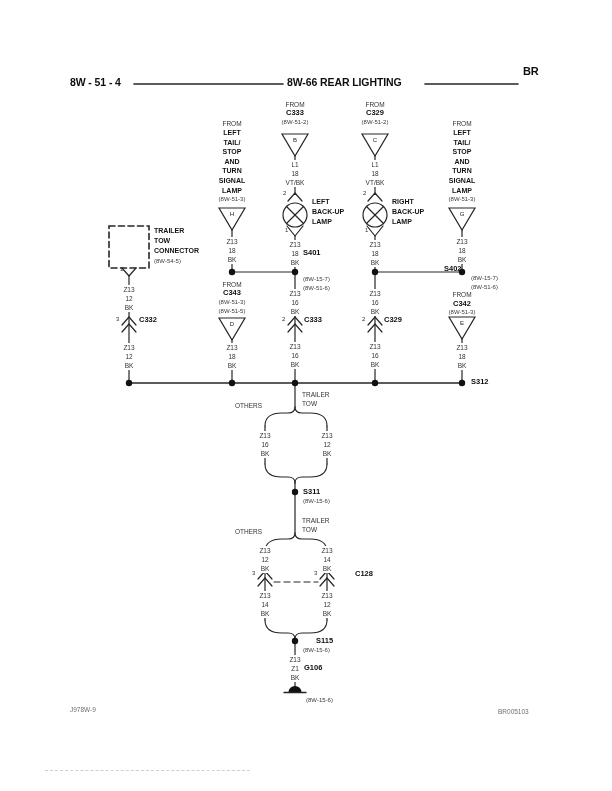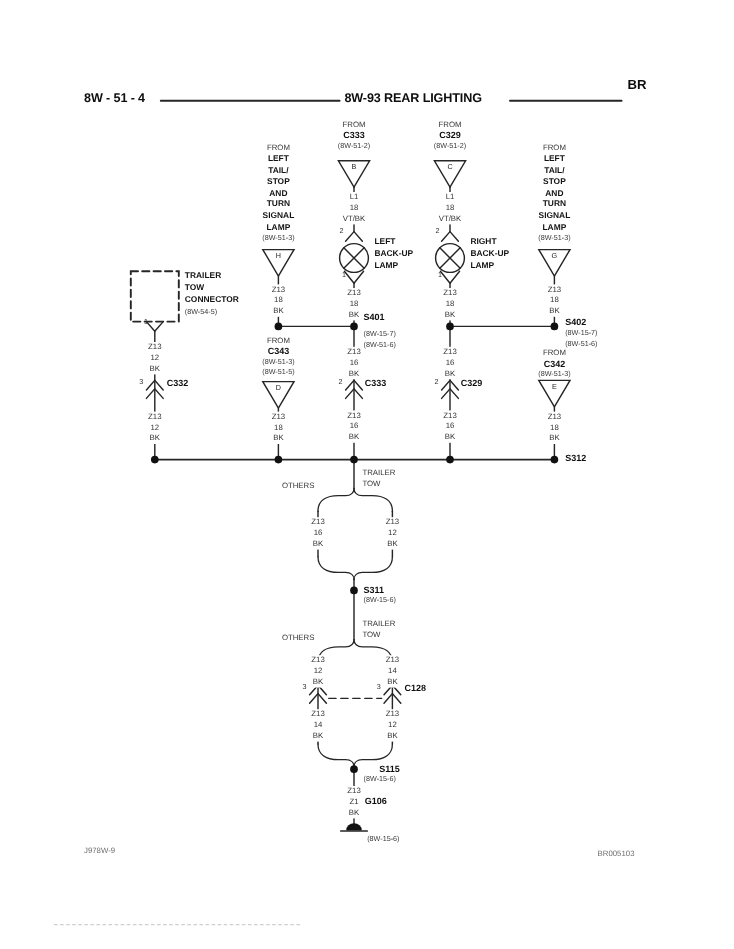--- a/index.html
+++ b/index.html
@@ -154,21 +154,21 @@
           <circle cx="375" cy="383" r="3.2"></circle>
         <circle cx="462" cy="383" r="3.2"></circle>
         <circle cx="295" cy="492" r="3.2"></circle>
           <circle cx="295" cy="641" r="3.2"></circle>
       </g>
     </g>
   </svg>
 
   <div>
     <span class="hdr" style="left:70px;top:76px">8W - 51 - 4</span>
-    <span class="hdr" style="left:287px;top:76px">8W-93 REAR LIGHTING</span>
+    <span class="hdr" style="left:287px;top:76px">8W-66 REAR LIGHTING</span>
     <span class="hdr" style="left:523px;top:65px;font-size:11px">BR</span>
   </div>
 
   <div>
     <div class="stack big" style="left:154px;top:226px;line-height:10px">
         <div>TRAILER</div>
         <div>TOW</div>
         <div>CONNECTOR</div>
       </div>
     <span class="ref" style="left:154px;top:257px">(8W-54-5)</span>
@@ -237,21 +237,21 @@
         <div>LEFT</div>
         <div>BACK-UP</div>
         <div>LAMP</div>
       </div>
     <span class="pin" style="left:285px;top:227px">1</span>
     <div class="stack c wire" style="left:295px;top:240px">
         <div>Z13</div>
         <div>18</div>
         <div>BK</div>
       </div>
-    <span class="name" style="left:303px;top:260px">S401</span>
+    <span class="name" style="left:303px;top:248px">S401</span>
     <div class="refstack" style="left:303px;top:275px">
         <div>(8W-15-7)</div>
         <div>(8W-51-6)</div>
       </div>
     <div class="stack c wire" style="left:295px;top:289px">
         <div>Z13</div>
         <div>16</div>
         <div>BK</div>
       </div>
     <span class="pin" style="left:282px;top:316px">2</span>
@@ -310,21 +310,21 @@
         <div>SIGNAL</div>
         <div>LAMP</div>
       </div>
     <span class="ref c" style="left:462px;top:195px;position:absolute">(8W-51-3)</span>
     <span class="letter" style="left:462px;top:211px">G</span>
     <div class="stack c wire" style="left:462px;top:237px">
         <div>Z13</div>
         <div>18</div>
         <div>BK</div>
       </div>
-    <span class="name" style="left:471px;top:264px">S402</span>
+    <span class="name" style="left:444px;top:264px">S402</span>
     <div class="refstack" style="left:471px;top:274px">
         <div>(8W-15-7)</div>
         <div>(8W-51-6)</div>
       </div>
   </div>
   <div>
     <span class="t c" style="left:462px;top:290px">FROM</span>
     <span class="name c" style="left:462px;top:299px">C342</span>
     <span class="ref c" style="left:462px;top:308px;position:absolute">(8W-51-3)</span>
     <span class="letter" style="left:462px;top:320px">E</span>
@@ -368,21 +368,21 @@
         <div>12</div>
         <div>BK</div>
       </div>
     <div class="stack c wire" style="left:327px;top:546px">
         <div>Z13</div>
         <div>14</div>
         <div>BK</div>
       </div>
     <span class="pin" style="left:252px;top:570px">3</span>
     <span class="pin" style="left:314px;top:570px">3</span>
-    <span class="name" style="left:337px;top:569px">C128</span>
+    <span class="name" style="left:355px;top:569px">C128</span>
     <div class="stack c wire" style="left:265px;top:591px">
         <div>Z13</div>
         <div>14</div>
         <div>BK</div>
       </div>
     <div class="stack c wire" style="left:327px;top:591px">
         <div>Z13</div>
         <div>12</div>
         <div>BK</div>
       </div>

